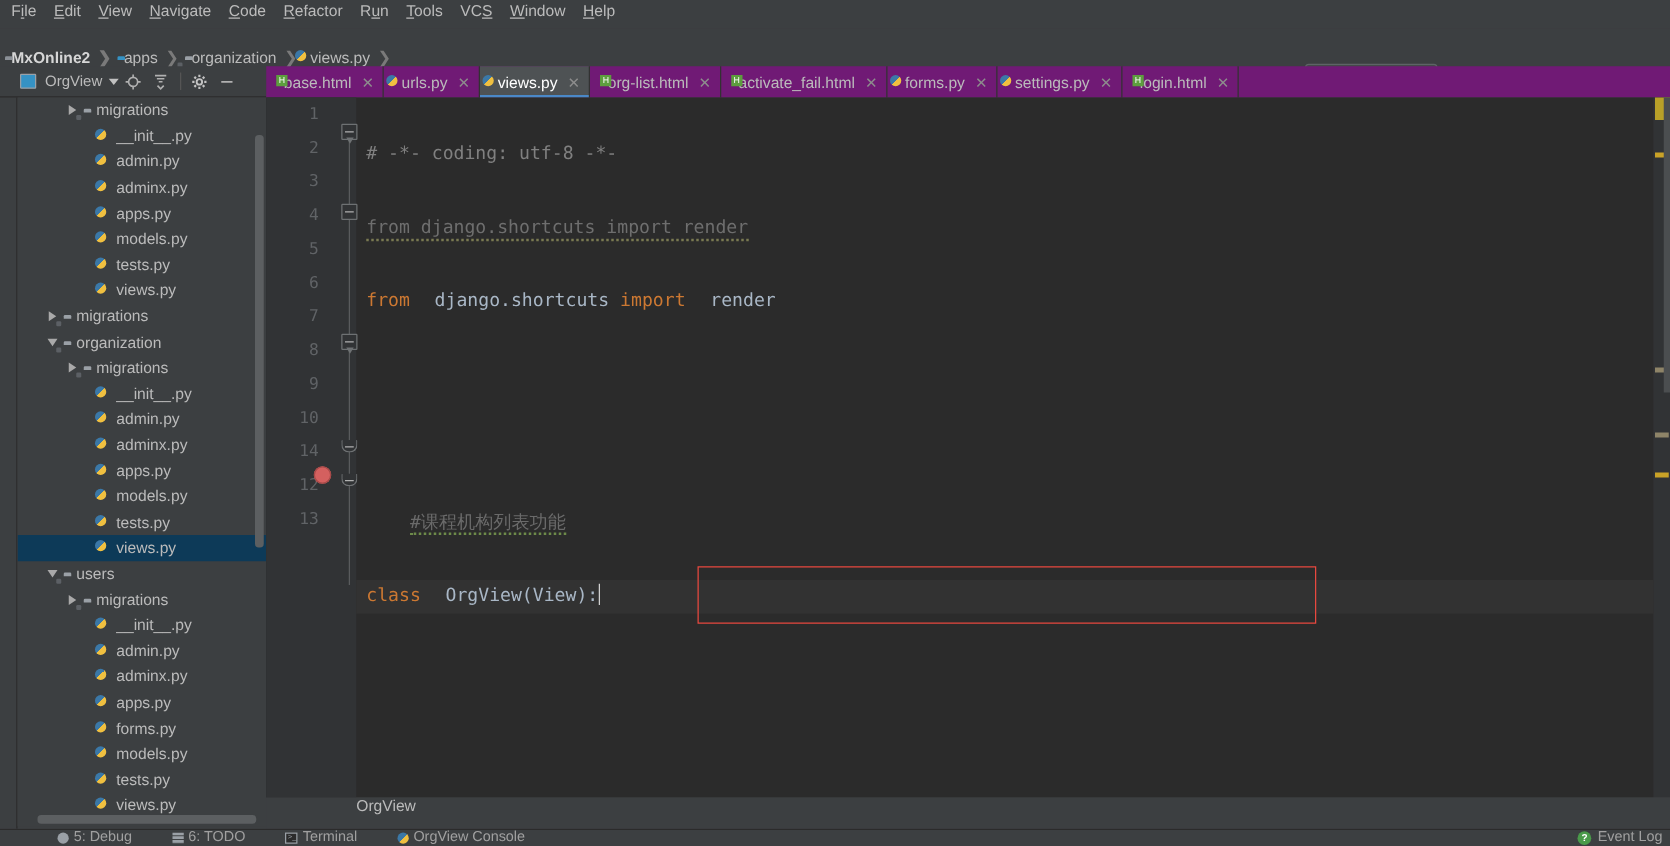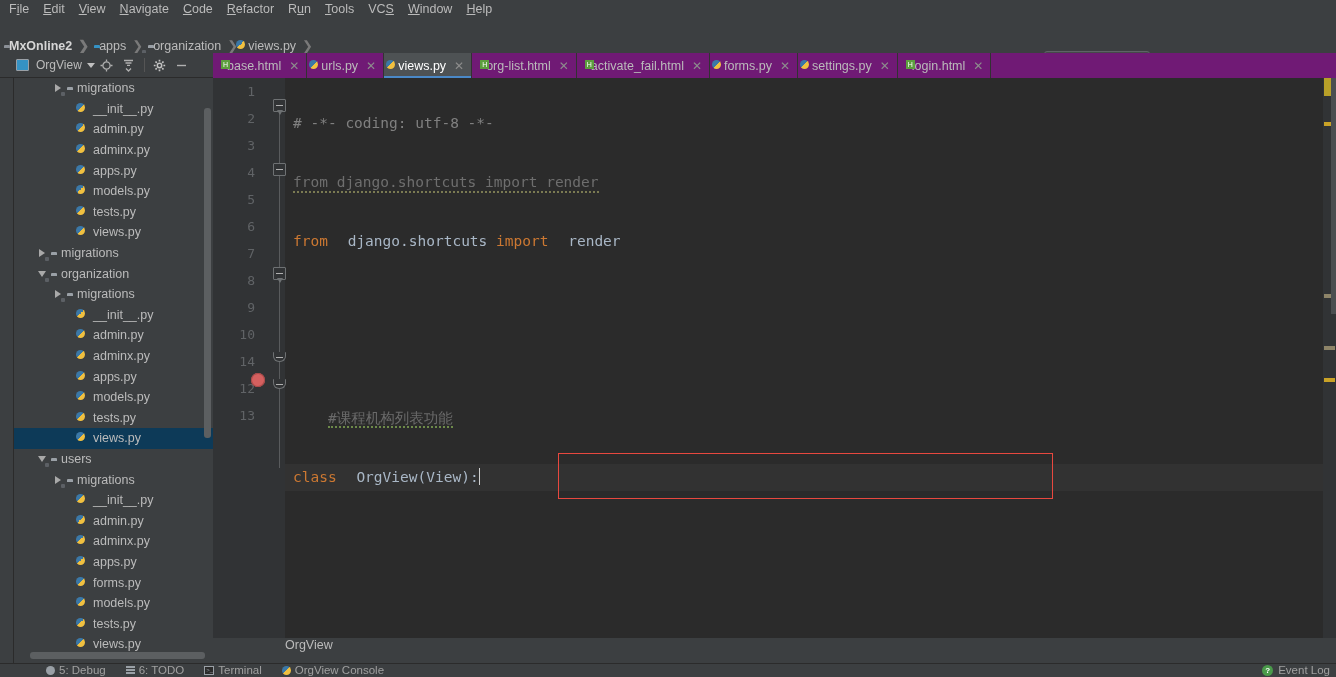--- a/index.html
+++ b/index.html
@@ -220,21 +220,21 @@
   
   .botcrumb {
     position:absolute; left:213px; top:638px; width:1123px; height:25px;
     background:#3c3f41; display:flex; align-items:flex-start; padding-left:72px;
     font-size:12.5px; color:#bbbbbb;
   }
 
   
   .statusbar {
     position:absolute; left:0; bottom:0; width:1336px; height:14px;
-    background:#3c3f41; display:flex; align-items:center; gap:0px;
+    background:#3c3f41; display:flex; align-items:center; gap:12px;
     font-size:11.5px; color:#a0a0a0; overflow:hidden;
   }
   .sb-item { display:flex; align-items:center; gap:4px; padding:0 12px 0 8px; white-space:nowrap;}
   .bug-ic{ width:9px;height:9px;border-radius:50%;background:#9aa0a6; position:relative;}
   .todo-ic{ width:9px;height:9px; background:linear-gradient(#9aa0a6 2px,transparent 0) 0 0/9px 3px repeat; }
   .term-ic{ width:10px;height:9px;border:1px solid #9aa0a6;background:#2b2b2b;color:#9aa0a6;font-size:6px;line-height:7px;padding-left:1px;}
   .pyc-ic{ width:9px;height:9px;border-radius:50%;background:linear-gradient(135deg,#3b78a7 0 50%, #f0c040 50% 100%);}
   .evt-ic{
     width:11px;height:11px;border-radius:50%;background:#4a9a4a;color:#fff;
     font-size:8px;line-height:11px;text-align:center;font-weight:bold;

